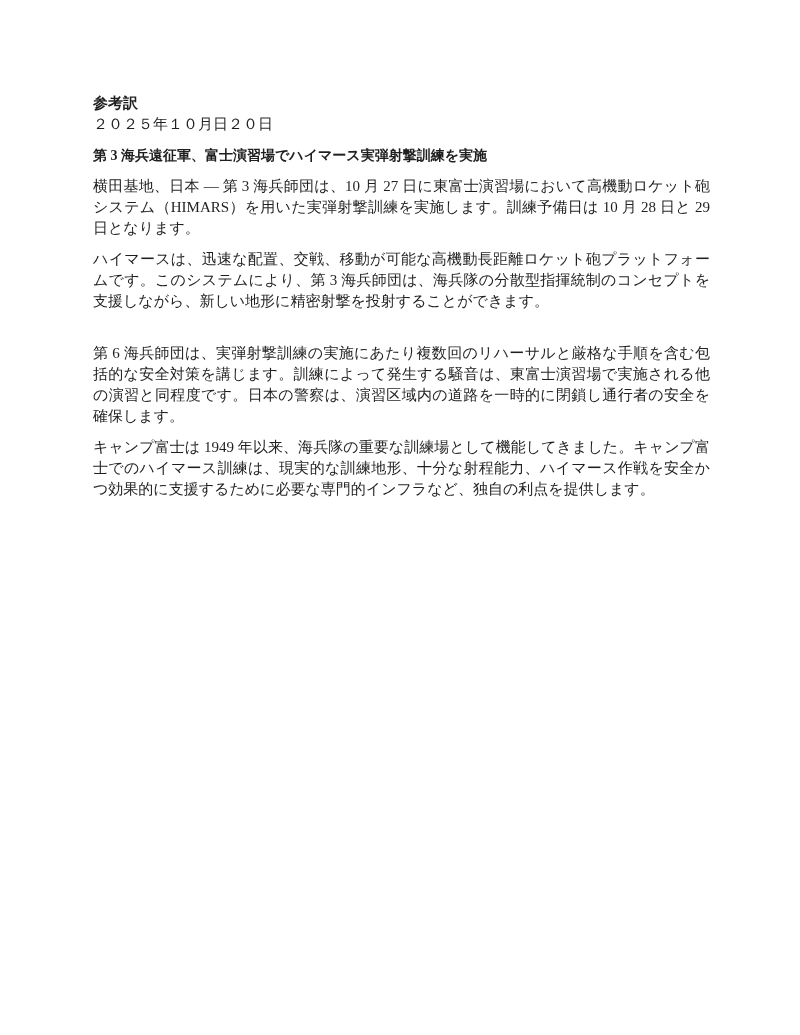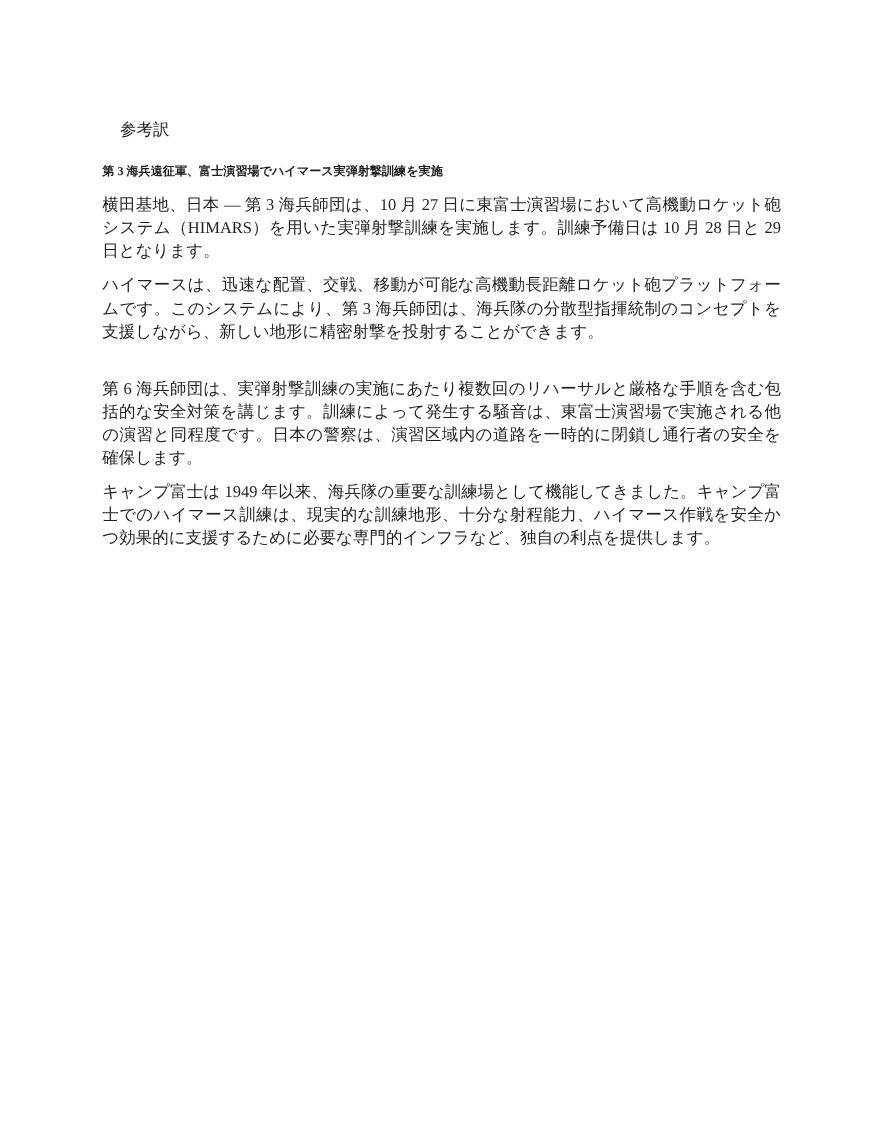--- a/index.html
+++ b/index.html
@@ -17,47 +17,48 @@
     color: #1f1f1f;
     padding: 93px 90px 0 93px;
   }
   .doc {
     font-size: 15px;
     line-height: 21px;
     text-align: justify;
     text-justify: inter-ideograph;
   }
   .ref-label {
-    font-weight: normal;
-    margin: 16px;
+    font-weight: bold;
+    margin: 0;
   }
   .date-line {
     margin: 0 0 10px 0;
   }
   .doc-title {
     font-weight: bold;
-    font-size: 11px;
+    font-size: 14px;
     line-height: 21px;
     margin: 0 0 10px 0;
   }
   p.para {
     margin: 0 0 10px 0;
   }
   .blank-line {
     height: 21px;
   }
 </style>
 </head>
 <body>
 
 <div class="page">
   <div class="doc">
 
     <p class="ref-label">参考訳</p>
 
+    <p class="date-line">２０２５年１０月日２０日</p>
 
     <h1 class="doc-title">第 3 海兵遠征軍、富士演習場でハイマース実弾射撃訓練を実施</h1>
 
     <p class="para">横田基地、日本 ― 第 3 海兵師団は、10 月 27 日に東富士演習場において高機動ロケット砲システム（HIMARS）を用いた実弾射撃訓練を実施します。訓練予備日は 10 月 28 日と 29 日となります。</p>
 
     <p class="para">ハイマースは、迅速な配置、交戦、移動が可能な高機動長距離ロケット砲プラットフォームです。このシステムにより、第 3 海兵師団は、海兵隊の分散型指揮統制のコンセプトを支援しながら、新しい地形に精密射撃を投射することができます。</p>
 
     <div class="blank-line"></div>
 
 

